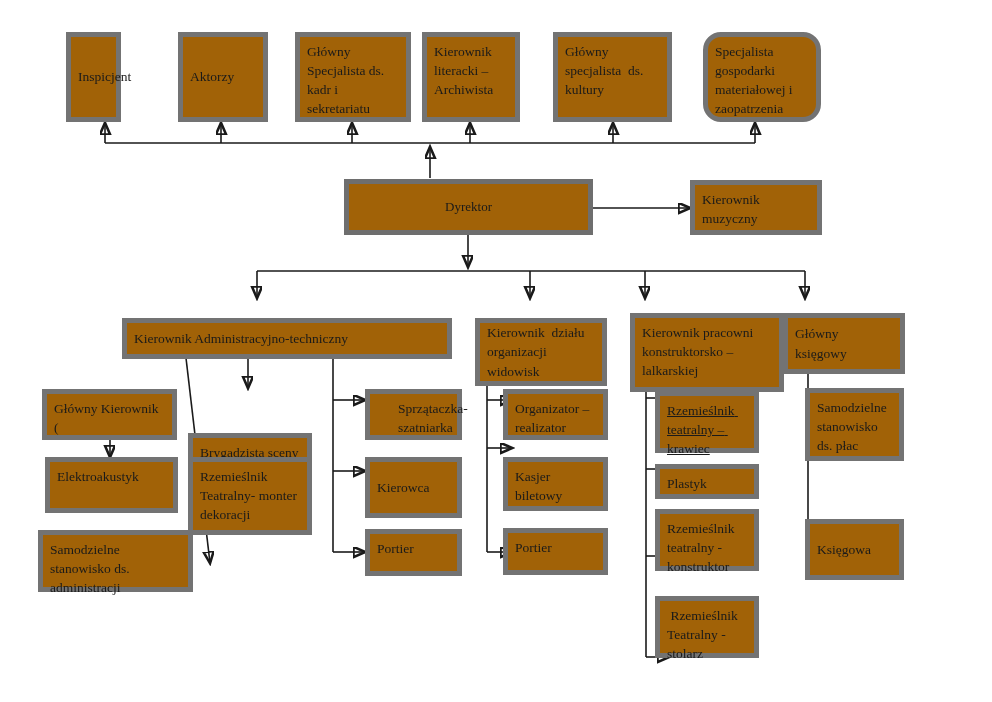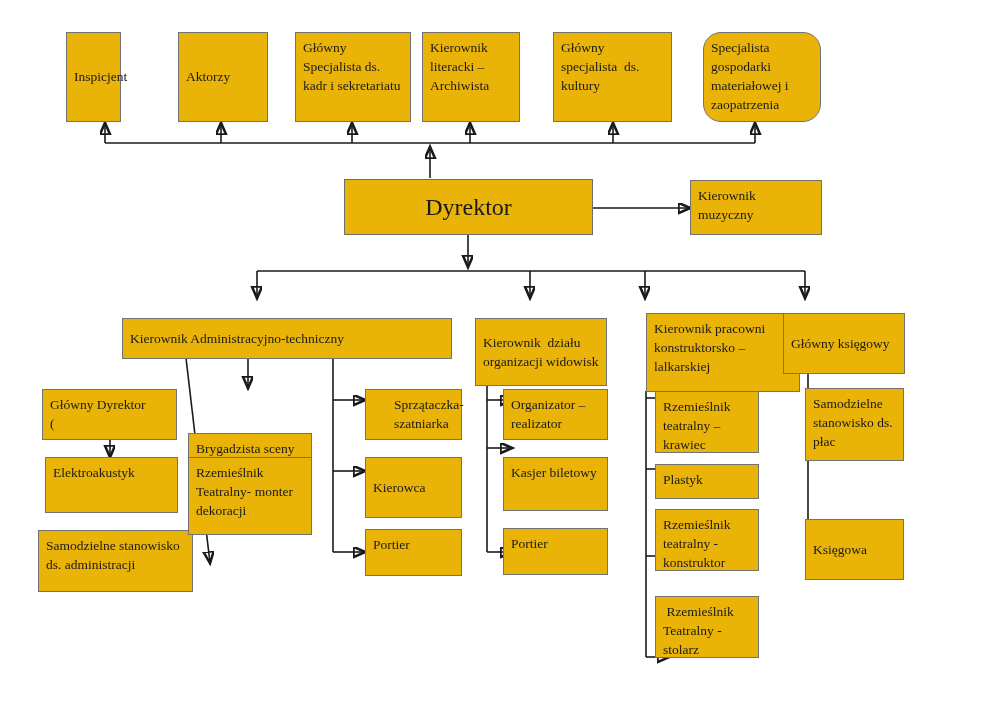--- a/index.html
+++ b/index.html
@@ -11,36 +11,36 @@
     position: relative;
     width: 992px;
     height: 702px;
     background: #ffffff;
     font-family: "Liberation Serif", "DejaVu Serif", serif;
     overflow: hidden;
   }
   .node {
     position: absolute;
     box-sizing: border-box;
-    border: 1px solid #737373;
-    background: #eab308;
+    border: 5px solid #737373;
+    background: #a16207;
     color: #1a1a1a;
     font-size: 13.5px;
     line-height: 1.42;
     padding: 5px 7px 4px 7px;
     white-space: pre-wrap;
     z-index: 3;
   }
   .node.dark { border-color: #6e6e6e; }
   .node.center {
     display: flex;
     align-items: center;
     justify-content: center;
     padding: 0;
-    font-size: 24px;
+    font-size: 13px;
   }
   .node.vcenter {
     display: flex;
     align-items: center;
     padding-top: 0;
     padding-bottom: 0;
   }
   svg.links {
     position: absolute;
     left: 0;
@@ -149,25 +149,25 @@
   <div class="node" style="left:703px; top:32px; width:118px; height:90px;border-radius:18px;">Specjalista gospodarki materiałowej i zaopatrzenia</div>
 
   <div class="node center dark" style="left:344px; top:179px; width:249px; height:56px;">Dyrektor</div>
 
   <div class="node" style="left:690px; top:180px; width:132px; height:55px;">Kierownik muzyczny</div>
 
   <div class="node vcenter" style="left:122px; top:318px; width:330px; height:41px;">Kierownik Administracyjno-techniczny</div>
 
   <div class="node vcenter" style="left:475px; top:318px; width:132px; height:68px;">Kierownik  działu organizacji widowisk</div>
 
-  <div class="node" style="left:630px; top:313px; width:154px; height:79px;margin-left:16px;">Kierownik pracowni konstruktorsko – lalkarskiej</div>
+  <div class="node" style="left:630px; top:313px; width:154px; height:79px;">Kierownik pracowni konstruktorsko – lalkarskiej</div>
 
   <div class="node vcenter" style="left:783px; top:313px; width:122px; height:61px;">Główny księgowy</div>
 
-  <div class="node" style="left:42px; top:389px; width:135px; height:51px;">Główny Dyrektor
+  <div class="node" style="left:42px; top:389px; width:135px; height:51px;">Główny Kierownik
 (</div>
 
   <div class="node" style="left:45px; top:457px; width:133px; height:56px;">Elektroakustyk</div>
 
   <div class="node" style="left:38px; top:530px; width:155px; height:62px;">Samodzielne stanowisko ds. administracji</div>
 
   <div class="node" style="left:188px; top:389px; width:124px; height:51px;margin-top:44px;">Brygadzista sceny</div>
 
   <div class="node" style="left:188px; top:457px; width:124px; height:78px;">Rzemieślnik Teatralny- monter dekoracji</div>
 
@@ -176,21 +176,21 @@
   <div class="node vcenter" style="left:365px; top:457px; width:97px; height:61px;">Kierowca</div>
 
   <div class="node" style="left:365px; top:529px; width:97px; height:47px;">Portier</div>
 
   <div class="node" style="left:503px; top:389px; width:105px; height:51px;font-family:Liberation Serif, serif;">Organizator – realizator</div>
 
   <div class="node" style="left:503px; top:457px; width:105px; height:54px;">Kasjer biletowy</div>
 
   <div class="node" style="left:503px; top:528px; width:105px; height:47px;">Portier</div>
 
-  <div class="node" style="left:655px; top:391px; width:104px; height:62px;">Rzemieślnik teatralny – krawiec</div>
+  <div class="node" style="left:655px; top:391px; width:104px; height:62px;text-decoration:underline;">Rzemieślnik teatralny – krawiec</div>
 
   <div class="node" style="left:655px; top:464px; width:104px; height:35px;">Plastyk</div>
 
   <div class="node" style="left:655px; top:509px; width:104px; height:62px;">Rzemieślnik teatralny - konstruktor</div>
 
   <div class="node" style="left:655px; top:596px; width:104px; height:62px;"> Rzemieślnik Teatralny - stolarz</div>
 
   <div class="node" style="left:805px; top:388px; width:99px; height:73px;">Samodzielne stanowisko ds. płac</div>
 
   <div class="node vcenter" style="left:805px; top:519px; width:99px; height:61px;">Księgowa</div>

